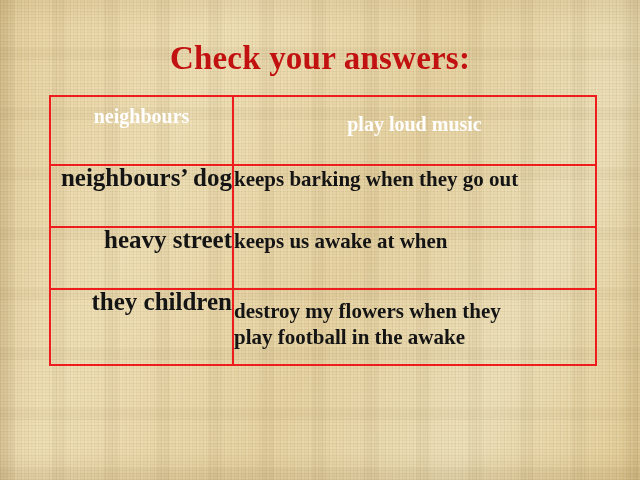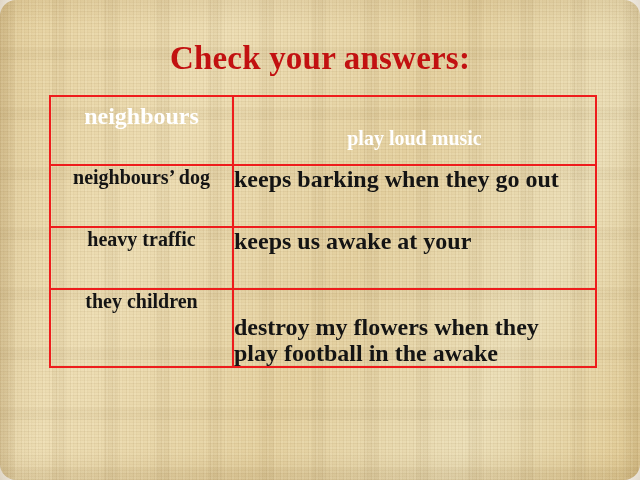--- a/index.html
+++ b/index.html
@@ -48,21 +48,20 @@
         rgba(120,92,48,0.06) 14px,
         rgba(0,0,0,0) 14px,
         rgba(0,0,0,0) 52px),
       repeating-linear-gradient(0deg,
         rgba(120,92,48,0.05) 0px,
         rgba(120,92,48,0.05) 12px,
         rgba(0,0,0,0) 12px,
         rgba(0,0,0,0) 60px),
       
       linear-gradient(115deg, #e4cf9d 0%, #ecdcb2 28%, #e3cf9e 55%, #eaddb6 78%, #e0c992 100%);
-    border-radius: 16px;
   }
   
   .vignette {
     position: absolute;
     inset: 0;
     pointer-events: none;
     background:
       linear-gradient(90deg, rgba(150,118,64,0.22) 0px, rgba(150,118,64,0.05) 16px, rgba(0,0,0,0) 40px),
       linear-gradient(270deg, rgba(150,118,64,0.16) 0px, rgba(150,118,64,0.04) 14px, rgba(0,0,0,0) 38px),
       linear-gradient(180deg, rgba(150,118,64,0.10) 0px, rgba(0,0,0,0) 26px),
@@ -107,51 +106,51 @@
   .hdr-cell {
     background: #CC0000;
     height: 67px;
     color: #FFFFFF;
     font-weight: bold;
     text-align: center;
     vertical-align: top;
   }
   .hdr-left-text {
     display: block;
-    font-size: 24px;
+    font-size: 20px;
     line-height: 24px;
     padding-top: 7px;
   }
   .hdr-right-text {
     display: block;
     font-size: 20px;
     line-height: 24px;
-    padding-top: 29px;
+    padding-top: 15px;
   }
 
   
   .cell-left {
     height: 60px;
     color: #141414;
     font-weight: bold;
-    font-size: 20px;
+    font-size: 25px;
     line-height: 23px;
-    text-align: center;
+    text-align: right;
     padding: 7px 4px 0 2px;
   }
   .cell-right {
     color: #141414;
     font-weight: bold;
-    font-size: 24px;
+    font-size: 21px;
     line-height: 26px;
     text-align: left;
     padding: 9px 4px 0 6px;
   }
   .row-3 .cell-left  { height: 74px; }
-  .row-3 .cell-right { padding-top: 24px; }
+  .row-3 .cell-right { padding-top: 8px; }
   .cell-right .line { display: block; white-space: nowrap; }
 </style>
 </head>
 <body>
 
 <div class="slide">
 
   <div class="vignette"></div>
 
   <div class="title">Check your answers:</div>
@@ -172,23 +171,23 @@
       </tr>
 
       <tr class="row-1">
         <td class="cell-left">neighbours’ dog</td>
         <td class="cell-right">
           <span class="line">keeps barking when they go out</span>
         </td>
       </tr>
 
       <tr class="row-2">
-        <td class="cell-left">heavy traffic</td>
+        <td class="cell-left">heavy street</td>
         <td class="cell-right">
-          <span class="line">keeps us awake at your</span>
+          <span class="line">keeps us awake at when</span>
         </td>
       </tr>
 
       <tr class="row-3">
         <td class="cell-left">they children</td>
         <td class="cell-right">
           <span class="line">destroy my flowers when they</span>
           <span class="line">play football in the awake</span>
         </td>
       </tr>

